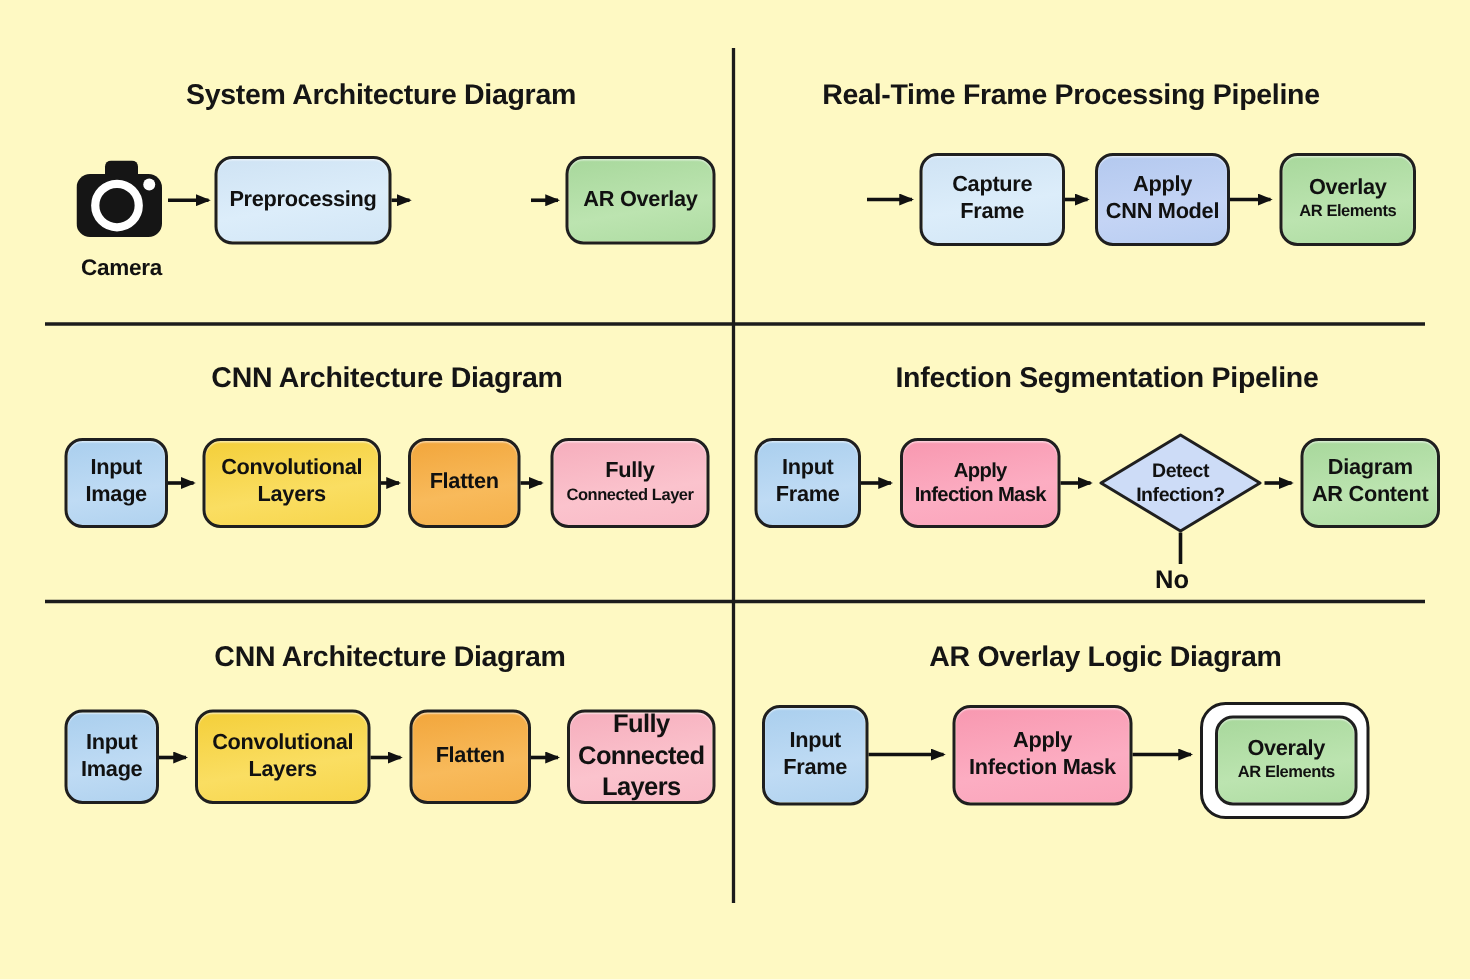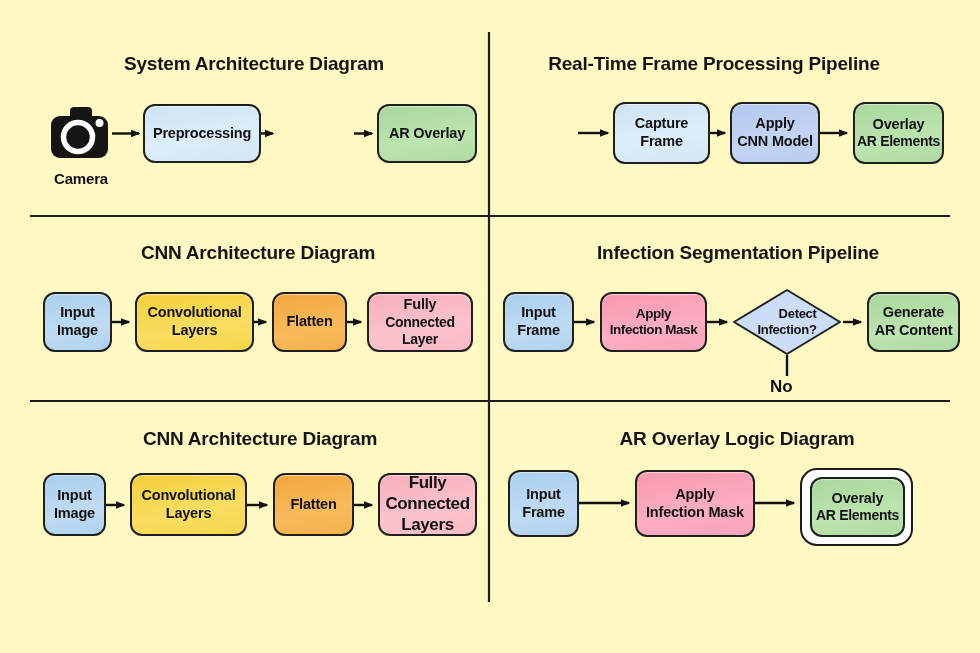--- a/index.html
+++ b/index.html
@@ -12,36 +12,36 @@
     position:absolute;margin:0;font-size:19px;font-weight:700;letter-spacing:-0.2px;
     text-align:center;color:#151515;line-height:1.2;
   }
   .node{
     position:absolute;box-sizing:border-box;display:flex;flex-direction:column;
     align-items:center;justify-content:center;border:2px solid #1f1f1f;border-radius:12px;
     font-weight:700;font-size:14.5px;letter-spacing:-0.2px;line-height:1.22;text-align:center;
     white-space:pre-line;color:#111;box-shadow:inset 0 1px 1px rgba(255,255,255,.55);
   }
   .node .l1,.node .l2{white-space:pre-line;}
-  .l2{font-size:14px;letter-spacing:-0.3px;}
+  .l2{font-size:11px;letter-spacing:-0.3px;}
   .fs16{font-size:16.5px;}
   .fs13{font-size:13.5px;letter-spacing:-0.45px;}
   .fs12{font-size:17px;letter-spacing:-0.4px;}
   .lightblue{background:linear-gradient(170deg,#cfe3f4 0%,#dcedfa 55%,#d2e6f6 100%);}
   .medblue{background:linear-gradient(170deg,#aacfee 0%,#bfdbf4 60%,#b0d2ef 100%);}
   .periblue{background:linear-gradient(170deg,#b4c9ef 0%,#c4d4f5 60%,#b8cdf1 100%);}
   .green{background:linear-gradient(170deg,#a8d89c 0%,#bce4b0 60%,#aedca2 100%);}
   .yellow{background:linear-gradient(170deg,#f4cf3a 0%,#fade62 60%,#f7d54b 100%);}
   .orange{background:linear-gradient(170deg,#f2a63c 0%,#f8ba5b 60%,#f5b04a 100%);}
   .pinklight{background:linear-gradient(170deg,#f6aebd 0%,#fbc3cd 60%,#f9bac6 100%);}
   .pinkdark{background:linear-gradient(170deg,#f898b0 0%,#fcadc2 60%,#faa4ba 100%);}
   .outer-box{position:absolute;box-sizing:border-box;border:2.5px solid #1c1c1c;border-radius:17px;background:#fff;}
   .diamond-label{
     position:absolute;display:flex;align-items:center;justify-content:center;
-    font-weight:700;font-size:13px;letter-spacing:-0.3px;line-height:1.2;text-align:right;white-space:pre-line;
+    font-weight:700;font-size:13px;letter-spacing:-0.3px;line-height:1.2;text-align:center;white-space:pre-line;
   }
   .no-label{position:absolute;font-weight:700;font-size:17px;text-align:left;}
   .camera-label{position:absolute;font-weight:700;font-size:15px;letter-spacing:-0.2px;text-align:center;}
   .camera-svg{position:absolute;left:51px;top:107px;}
 </style>
 </head>
 <body>
 
 <div class="canvas">
 
@@ -120,21 +120,21 @@
   </div>
 
   <h2 class="ptitle" style="left:538px;top:242px;width:400px">Infection Segmentation Pipeline</h2>
 
   <div class="node medblue" style="left:503px;top:292px;width:71px;height:60px">Input
 Frame</div>
   <div class="node pinkdark fs13" style="left:600px;top:292px;width:107px;height:60px">Apply
 Infection Mask</div>
   <div class="diamond-label" style="left:735px;top:296px;width:104px;height:52px">Detect
 Infection?</div>
-  <div class="node green" style="left:867px;top:292px;width:93px;height:60px">Generate
+  <div class="node green" style="left:867px;top:292px;width:93px;height:60px">Diagram
 AR Content</div>
   <div class="no-label" style="left:770px;top:377px;width:34px">No</div>
 
   <h2 class="ptitle" style="left:60px;top:428px;width:400px">CNN Architecture Diagram</h2>
 
   <div class="node medblue" style="left:43px;top:473px;width:63px;height:63px">Input
 Image</div>
   <div class="node yellow" style="left:130px;top:473px;width:117px;height:63px">Convolutional
 Layers</div>
   <div class="node orange" style="left:273px;top:473px;width:81px;height:63px">Flatten</div>

